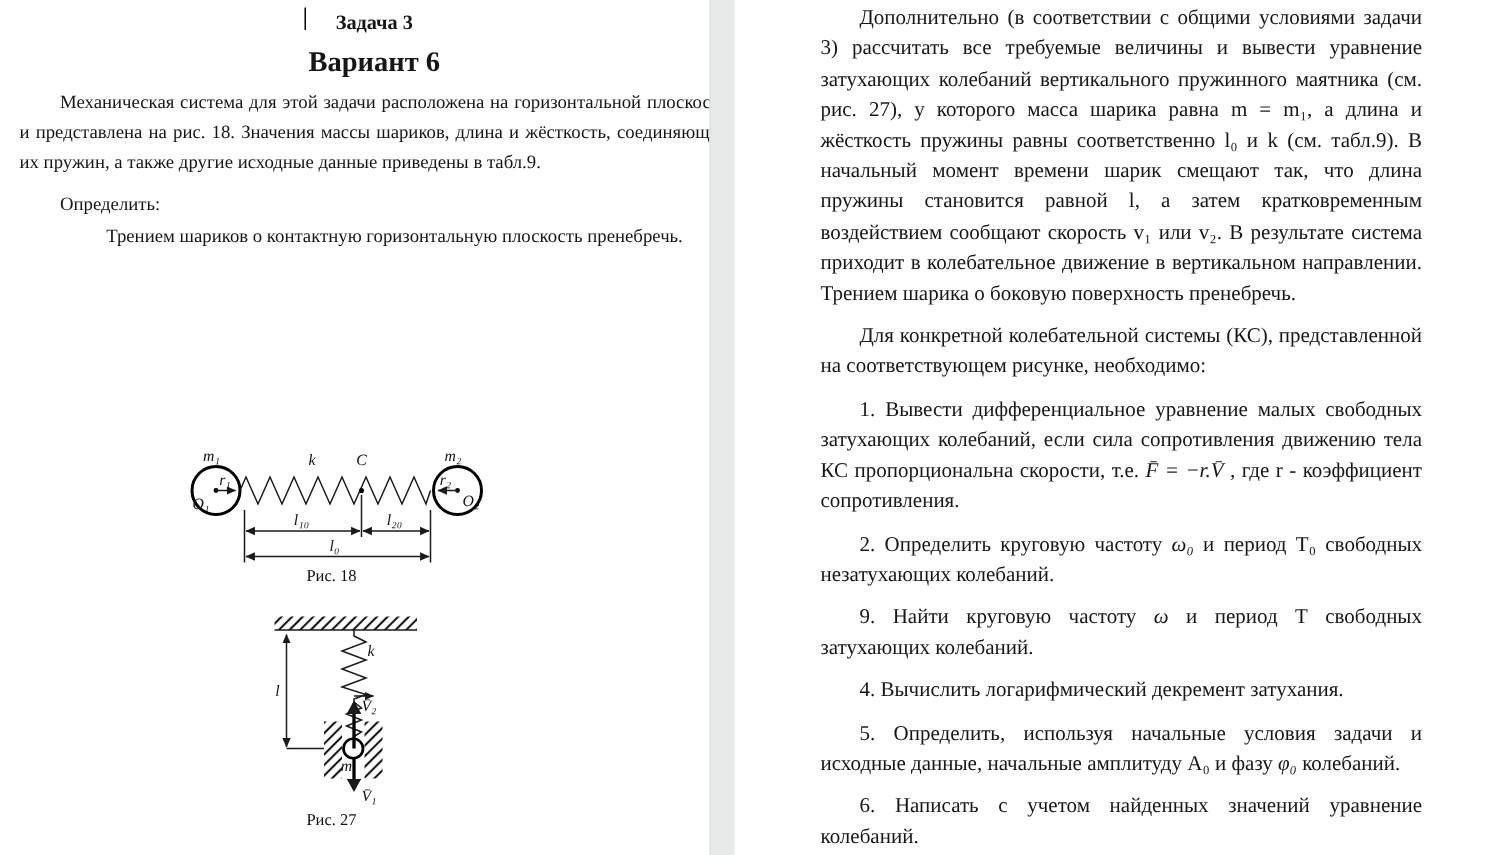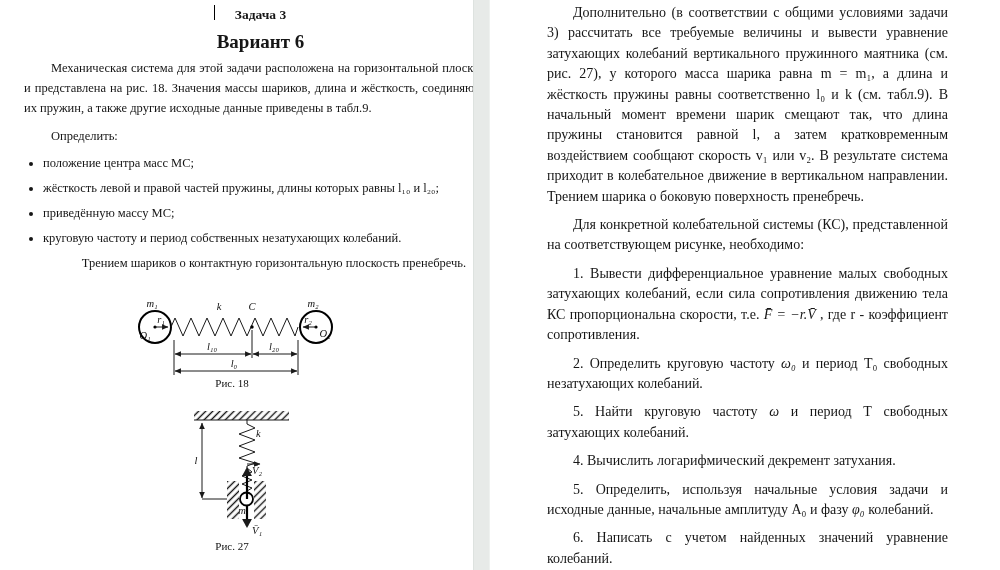--- a/index.html
+++ b/index.html
@@ -1,20 +1,20 @@
 <!DOCTYPE html>
 <html><head>
 <meta charset="utf-8">
 <style>
   * { margin:0; padding:0; box-sizing:border-box; }
   html,body { width:1000px; height:570px; background:#fff; overflow:hidden; }
   body { font-family:"Liberation Serif","DejaVu Serif",serif; color:#161616; position:relative; }
 
   .page { position:absolute; top:0; height:570px; background:#fff; }
-  .page-left  { left:12px;   width:543px; padding:0 58px 0 12px; }
+  .page-left  { left:1px;   width:543px; padding:0 58px 0 12px; }
   .page-right { left:490px; width:510px; padding:0 52px 18px 57px; }
   .divider { position:absolute; top:0; left:473px; width:17px; height:570px;
              background:#e7eae8; border-left:1px solid #dde2df; border-right:1px solid #eef1ef; }
 
   .page-left { font-size:12.5px; line-height:20px; }
   .page-right{ font-size:14px;   line-height:20.4px; }
 
   h1.doc-title   { font-size:13.5px; font-weight:bold; text-align:center; margin-top:5px; line-height:20px; }
   h2.doc-subtitle{ font-size:19px; font-weight:bold; text-align:center; margin-top:7px; line-height:20px; }
 
@@ -46,26 +46,20 @@
 </style>
 </head>
 <body>
 
 <div class="page page-left">
   <div class="caret"></div>
   <h1 class="doc-title">Задача 3</h1>
   <h2 class="doc-subtitle">Вариант 6</h2>
   <p class="jst ind body-p">Механическая система для этой задачи расположена на горизонтальной плоскости и представлена на рис. 18. Значения массы шариков, длина и жёсткость, соединяющих их пружин, а также другие исходные данные приведены в табл.9.</p>
   <p class="ind det">Определить:</p>
-  <ul>
-    <li>положение центра масс МС;</li>
-    <li>жёсткость левой и правой частей пружины, длины которых равны l₁₀ и l₂₀;</li>
-    <li>приведённую массу МС;</li>
-    <li>круговую частоту и период собственных незатухающих колебаний.</li>
-  </ul>
   <p class="ind fric">Трением шариков о контактную горизонтальную плоскость пренебречь.</p>
 
   <svg class="fig fig18" width="250" height="96" viewBox="0 0 250 96">
     <defs>
       <marker id="arr" viewBox="0 0 10 10" refX="8.5" refY="5" markerWidth="7" markerHeight="7" orient="auto-start-reverse">
           <path d="M0,1 L9,5 L0,9 z"></path>
         </marker>
     </defs>
     <circle class="ball" cx="43" cy="31" r="16"></circle>
     <circle class="dot" cx="43" cy="31" r="1.6"></circle>
@@ -128,18 +122,18 @@
   </svg>
 </div>
 
 <div class="divider"></div>
 
 <div class="page page-right">
   <p>Дополнительно (в соответствии с общими условиями задачи 3) рассчитать все требуемые величины и вывести уравнение затухающих колебаний вертикального пружинного маятника (см. рис. 27), у которого масса шарика равна m = m₁, а длина и жёсткость пружины равны соответственно l₀ и k (см. табл.9). В начальный момент времени шарик смещают так, что длина пружины становится равной l, а затем кратковременным воздействием сообщают скорость v₁ или v₂. В результате система приходит в колебательное движение в вертикальном направлении. Трением шарика о боковую поверхность пренебречь.</p>
   <p>Для конкретной колебательной системы (КС), представленной на соответствующем рисунке, необходимо:</p>
   <p><span>1. Вывести дифференциальное уравнение малых свободных затухающих колебаний, если сила сопротивления движению тела КС пропорциональна скорости, т.е. </span><span class="formula">F̄ = −r.V̄</span><span> , где r - коэффициент сопротивления.</span></p>
   <p><span>2. Определить круговую частоту </span><span class="sym">ω₀</span><span> и период Т₀ свободных незатухающих колебаний.</span></p>
-  <p><span>5. Найти круговую частоту </span><span class="sym">ω</span><span> и период Т свободных затухающих колебаний.</span></p>
+  <p><span>9. Найти круговую частоту </span><span class="sym">ω</span><span> и период Т свободных затухающих колебаний.</span></p>
   <p>4. Вычислить логарифмический декремент затухания.</p>
   <p><span>5. Определить, используя начальные условия задачи и исходные данные, начальные амплитуду А₀ и фазу </span><span class="sym">φ₀</span><span> колебаний.</span></p>
   <p>6. Написать с учетом найденных значений уравнение колебаний.</p>
 
 </div>
 
 </body></html>

